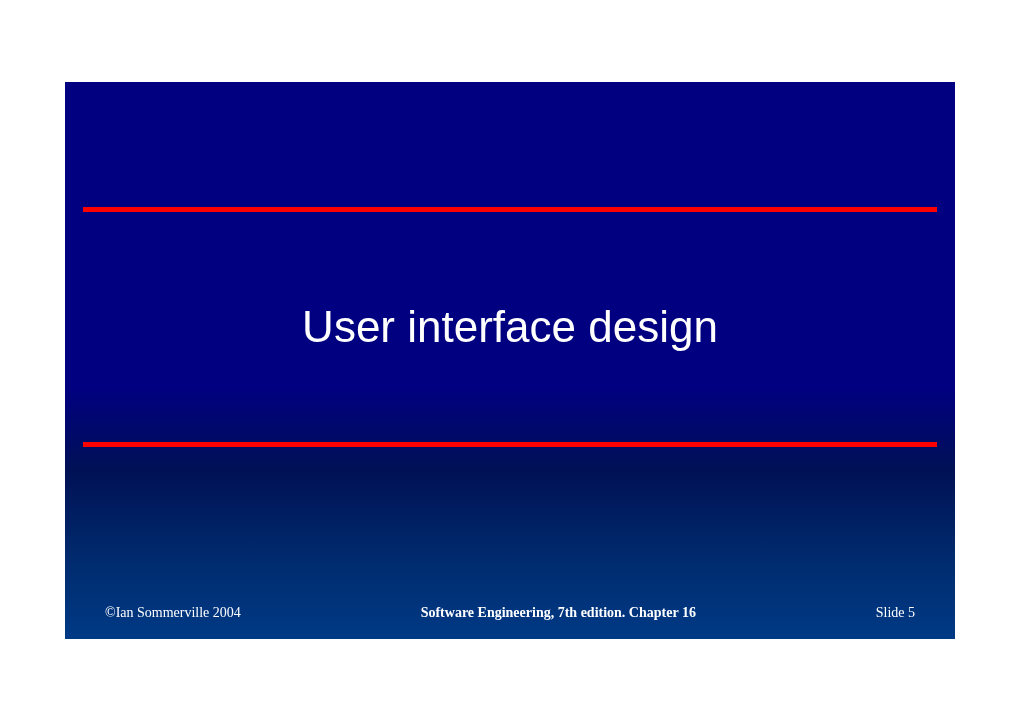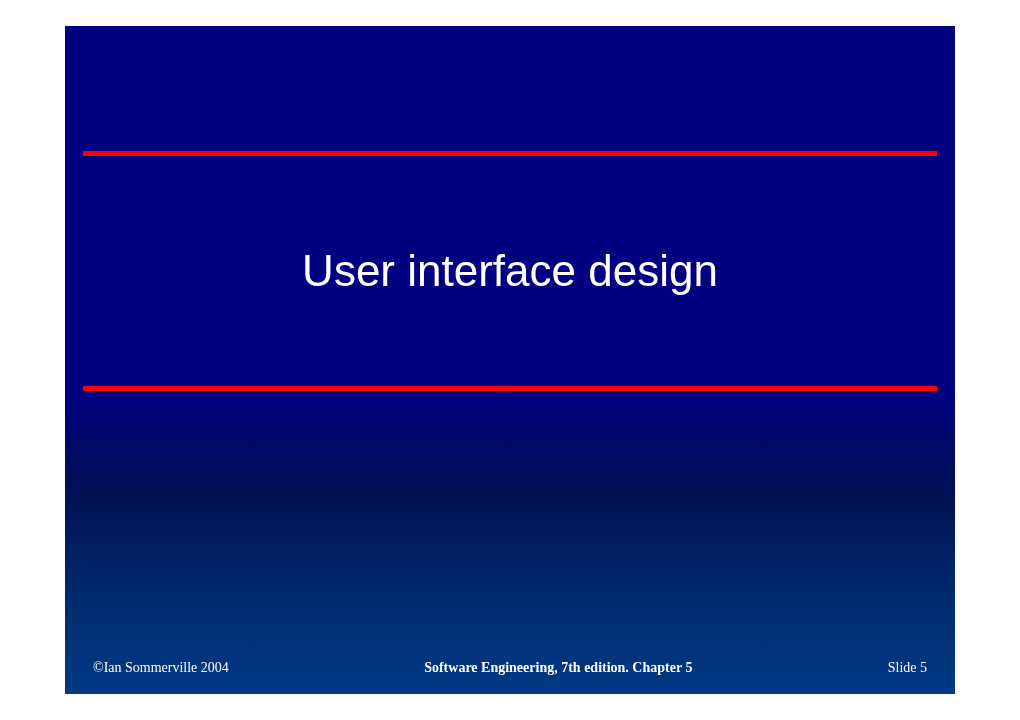--- a/index.html
+++ b/index.html
@@ -11,21 +11,21 @@
       width: 1020px;
       height: 720px;
       background: #ffffff;
       display: flex;
       align-items: center;
       justify-content: center;
       font-family: Arial, Helvetica, sans-serif;
     }
     .slide {
       width: 890px;
-      height: 668px;
+      height: 557px;
       background: linear-gradient(to bottom, #000080 0%, #000080 55%, #001155 70%, #002a6d 85%, #003a85 100%);
       position: relative;
       display: flex;
       flex-direction: column;
     }
     .top-spacer {
       height: 125px;
     }
     .red-line {
       height: 5px;
@@ -45,21 +45,21 @@
     }
     .footer {
       position: absolute;
       bottom: 18px;
       left: 0;
       right: 0;
       display: flex;
       align-items: center;
       color: #ffffff;
       font-size: 14px;
-      padding: 0 28px;
+      padding: 0 40px;
     }
     .footer-left {
       flex: 0 0 auto;
       font-family: "Times New Roman", Times, serif;
     }
     .footer-center {
       flex: 1;
       text-align: center;
       font-weight: bold;
       font-family: "Times New Roman", Times, serif;
@@ -74,16 +74,16 @@
 
 <div class="slide">
   <div class="top-spacer"></div>
   <div class="red-line"></div>
   <div class="title-area">
     <h1 class="title">User interface design</h1>
   </div>
   <div class="red-line"></div>
   <div class="footer">
     <div class="footer-left">©Ian Sommerville 2004</div>
-    <div class="footer-center">Software Engineering, 7th edition. Chapter 5</div>
+    <div class="footer-center">Software Engineering, 7th edition. Chapter 16</div>
     <div class="footer-right">Slide  5</div>
   </div>
 </div>
 
 </body></html>

